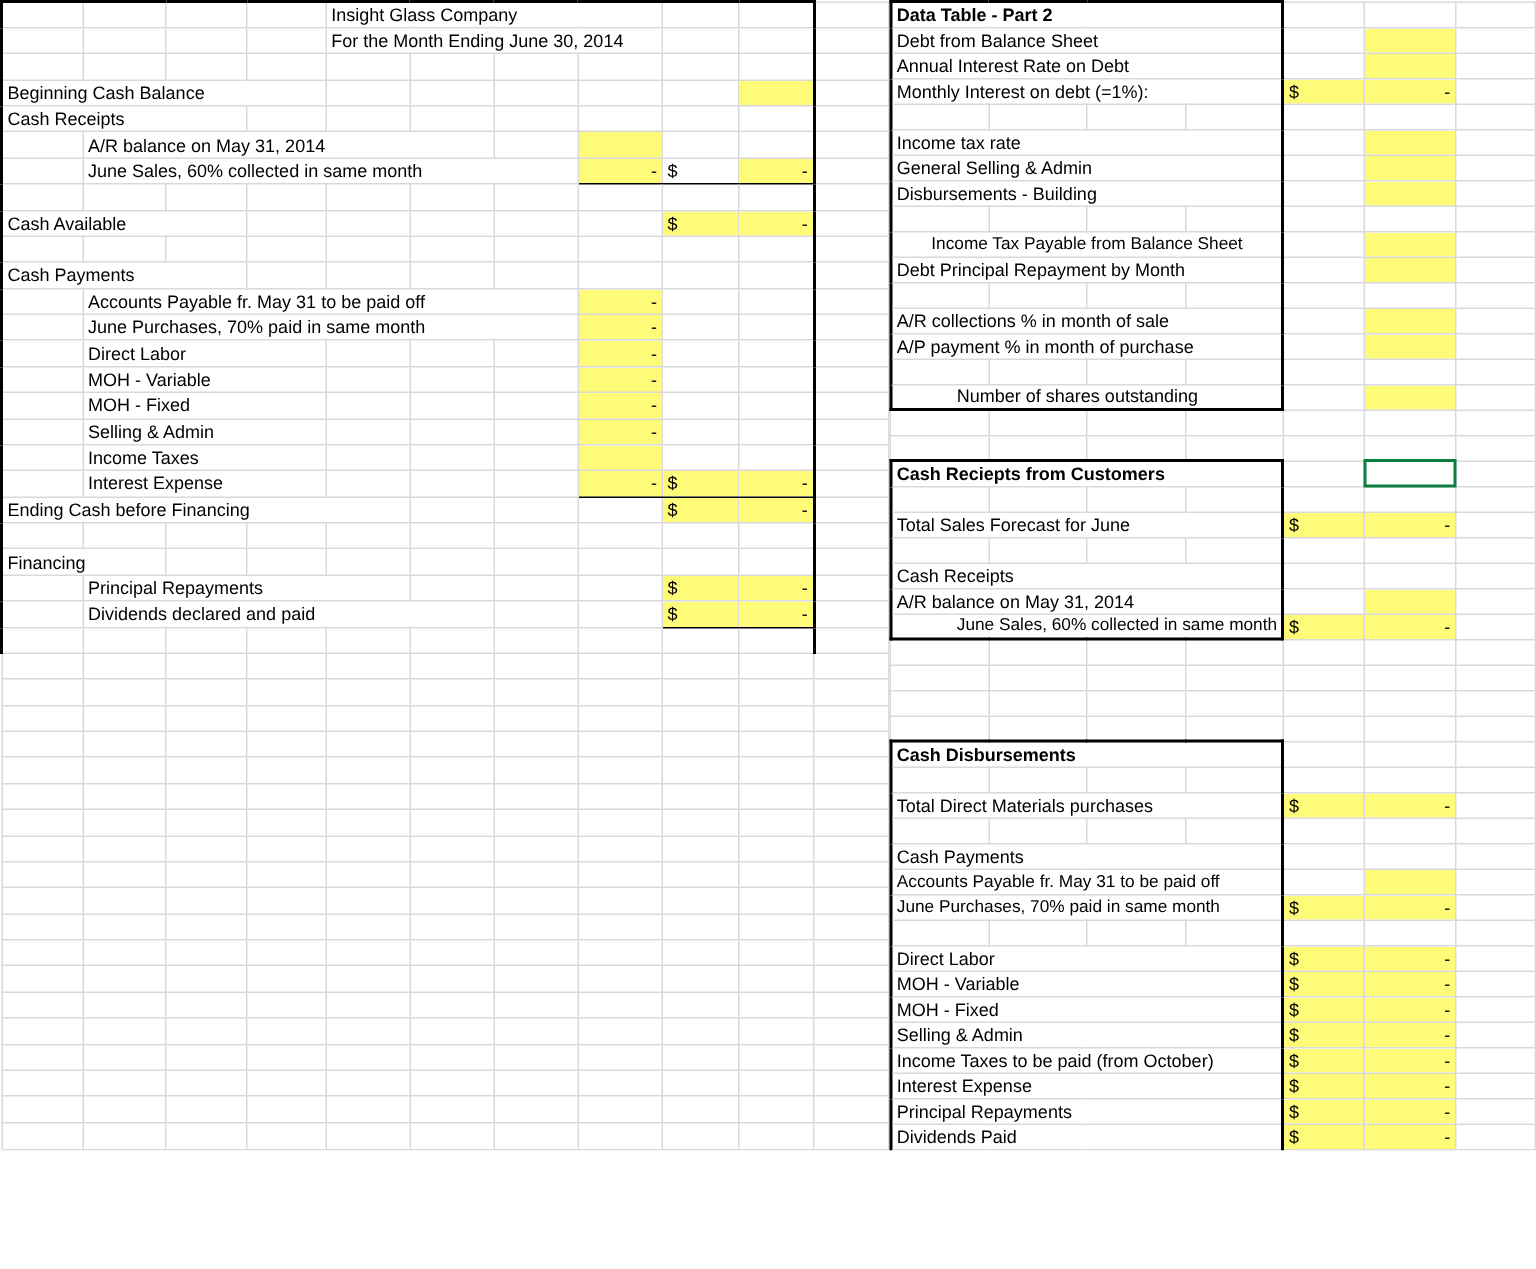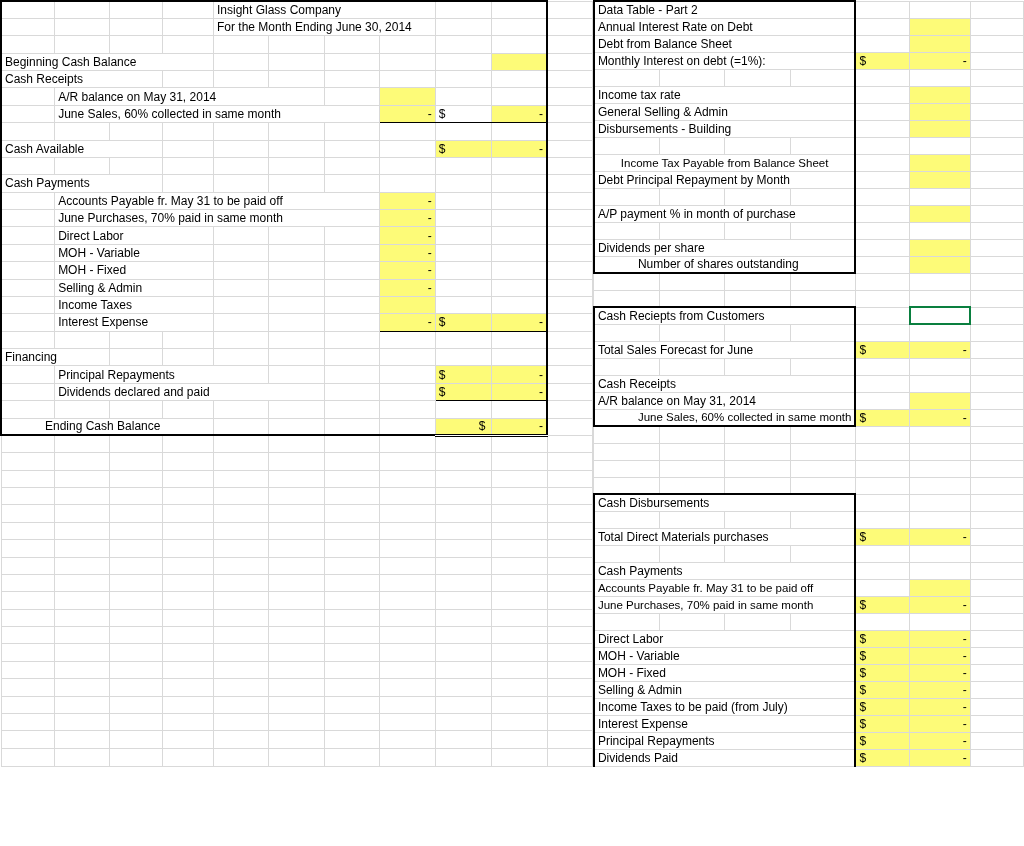--- a/index.html
+++ b/index.html
@@ -3,21 +3,21 @@
 <meta charset="utf-8">
 <style>
   html,body{margin:0;padding:0;background:#fff;}
   body{font-family:Arial,Helvetica,sans-serif;font-size:12px;color:#000;}
   .sheet{display:flex;}
   table{border-collapse:collapse;table-layout:fixed;}
   td{border:1px solid #d9d9d9;height:17px;padding:0 3px;white-space:nowrap;overflow:hidden;box-sizing:border-box;vertical-align:middle;text-align:left;}
   .left td{width:57px;}
   .right td{width:62px;}
   .right td.wr{width:70px;}
-  .b{font-weight:normal;margin-left:40px;}
+  .b{font-weight:bold;margin-left:40px;}
   .y{background:#fdfb78;}
   .tr{text-align:right;}
   .bt{border-top:2px solid #000 !important;}
   .bb{border-bottom:2px solid #000 !important;padding-left:43px;}
   .bl{border-left:2px solid #000 !important;}
   .br{border-right:2px solid #000 !important;}
   .ub{border-bottom:1px solid #000 !important;}
   .udb{border-bottom:3px double #000 !important;}
   .sel{outline:2px solid #0a7f3f;outline-offset:-1px;}
 </style>
@@ -223,20 +223,29 @@
           <td colspan="3">Interest Expense</td>
           <td></td>
           <td></td>
           <td></td>
           <td class="y ub tr">-</td>
           <td class="y ub">$</td>
           <td class="y ub br tr">-</td>
           <td></td>
         </tr>
 <tr>
+          <td class="bl" colspan="5">Ending Cash before Financing</td>
+          <td></td>
+          <td></td>
+          <td></td>
+          <td class="y">$</td>
+          <td class="y br tr">-</td>
+          <td></td>
+        </tr>
+<tr>
           <td class="bl"></td>
           <td></td>
           <td></td>
           <td></td>
           <td></td>
           <td></td>
           <td></td>
           <td></td>
           <td></td>
           <td class="br"></td>
@@ -277,30 +286,20 @@
           <td class="bl"></td>
           <td></td>
           <td></td>
           <td></td>
           <td></td>
           <td></td>
           <td></td>
           <td></td>
           <td></td>
           <td class="br"></td>
-          <td></td>
-        </tr>
-<tr>
-          <td class="bl bb" colspan="4">Ending Cash Balance</td>
-          <td class="bb"></td>
-          <td class="bb"></td>
-          <td class="bb"></td>
-          <td class="bb"></td>
-          <td class="y bb udb">$</td>
-          <td class="y bb udb br tr">-</td>
           <td></td>
         </tr>
 
 <tr>
           <td></td>
           <td></td>
           <td></td>
           <td></td>
           <td></td>
           <td></td>
@@ -549,32 +548,32 @@
 
 <table class="right">
 <tbody>
 <tr>
           <td class="b bt bl br" colspan="4">Data Table - Part 2</td>
           <td></td>
           <td class="wr"></td>
           <td></td>
         </tr>
 <tr>
+          <td class="bl br" colspan="4">Debt from Balance Sheet</td>
+          <td></td>
+          <td class="y wr"></td>
+          <td></td>
+        </tr>
+<tr>
           <td class="bl br" colspan="4">Annual Interest Rate on Debt</td>
           <td></td>
           <td class="y wr"></td>
           <td></td>
         </tr>
 <tr>
-          <td class="bl br" colspan="4">Debt from Balance Sheet</td>
-          <td></td>
-          <td class="y wr"></td>
-          <td></td>
-        </tr>
-<tr>
           <td class="bl br" colspan="4">Monthly Interest on debt (=1%):</td>
           <td class="y">$</td>
           <td class="y tr wr">-</td>
           <td></td>
         </tr>
 <tr>
           <td class="bl"></td>
           <td></td>
           <td></td>
           <td class="br"></td>
@@ -624,41 +623,41 @@
 <tr>
           <td class="bl"></td>
           <td></td>
           <td></td>
           <td class="br"></td>
           <td></td>
           <td class="wr"></td>
           <td></td>
         </tr>
 <tr>
+          <td class="bl br" colspan="4">A/R collections % in month of sale</td>
+          <td></td>
+          <td class="y wr"></td>
+          <td></td>
+        </tr>
+<tr>
           <td class="bl br" colspan="4">A/P payment % in month of purchase</td>
           <td></td>
           <td class="y wr"></td>
           <td></td>
         </tr>
 <tr>
           <td class="bl"></td>
           <td></td>
           <td></td>
           <td class="br"></td>
           <td></td>
           <td class="wr"></td>
           <td></td>
         </tr>
 <tr>
-          <td class="bl br" colspan="4">Dividends per share</td>
-          <td></td>
-          <td class="y wr"></td>
-          <td></td>
-        </tr>
-<tr>
           <td class="bl br bb" colspan="4">Number of shares outstanding</td>
           <td></td>
           <td class="y wr"></td>
           <td></td>
         </tr>
 <tr>
           <td></td>
           <td></td>
           <td></td>
           <td></td>
@@ -834,21 +833,21 @@
           <td class="y tr wr">-</td>
           <td></td>
         </tr>
 <tr>
           <td class="bl br" colspan="4">Selling &amp; Admin</td>
           <td class="y">$</td>
           <td class="y tr wr">-</td>
           <td></td>
         </tr>
 <tr>
-          <td class="bl br" colspan="4">Income Taxes to be paid (from July)</td>
+          <td class="bl br" colspan="4">Income Taxes to be paid (from October)</td>
           <td class="y">$</td>
           <td class="y tr wr">-</td>
           <td></td>
         </tr>
 <tr>
           <td class="bl br" colspan="4">Interest Expense</td>
           <td class="y">$</td>
           <td class="y tr wr">-</td>
           <td></td>
         </tr>

